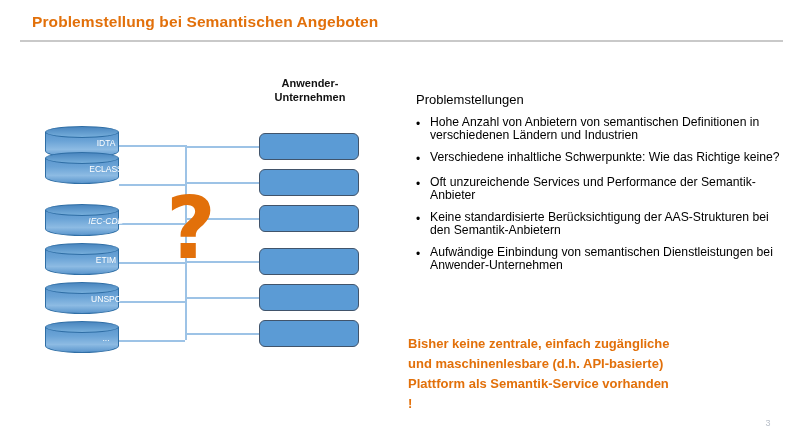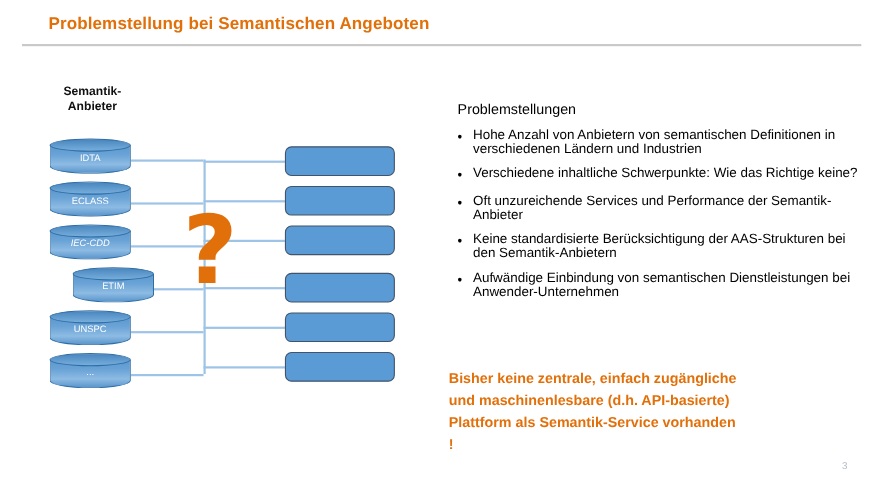--- a/index.html
+++ b/index.html
@@ -12,21 +12,21 @@
     height: 443px;
     position: relative;
     overflow: hidden;
     font-family: "Liberation Sans", sans-serif;
     color: #000000;
   }
 
   
   #slide-title {
     position: absolute;
-    left: 44px;
+    left: 32px;
     top: 13px;
     font-size: 15.5px;
     font-weight: bold;
     color: #E2700A;
     letter-spacing: 0.1px;
     white-space: nowrap;
   }
   #title-rule {
     position: absolute;
     left: 20px;
@@ -84,20 +84,21 @@
     box-sizing: border-box;
   }
   .cyl-label {
     position: absolute;
     left: 0; top: 12px;
     width: 74px;
     text-align: center;
     font-size: 8.5px;
     color: #ffffff;
     font-family: "Liberation Sans", sans-serif;
+    padding-left: 24px;
   }
 
   
   .anwender-box {
     position: absolute;
     left: 259px;
     width: 100px;
     height: 27px;
     background: #5b9bd5;
     border: 1.6px solid #41546b;
@@ -185,22 +186,22 @@
   }
 </style>
 </head>
 <body>
 
 <div id="slide-title">Problemstellung bei Semantischen Angeboten</div>
 <div id="title-rule"></div>
 
 <div id="diagram">
 
-  <div class="col-heading" id="heading-left">Semantik-
-Anbieter</div>
+  <div class="col-heading" id="heading-right">Anwender-
+Unternehmen</div>
 
   <div id="connectors">
       <div class="hline" style="left: 119px; top: 145px; width: 66px;"></div>
       <div class="hline" style="left: 119px; top: 184px; width: 66px;"></div>
       <div class="hline" style="left: 119px; top: 223px; width: 66px;"></div>
       <div class="hline" style="left: 119px; top: 262px; width: 66px;"></div>
       <div class="hline" style="left: 119px; top: 301px; width: 66px;"></div>
       <div class="hline" style="left: 119px; top: 340px; width: 66px;"></div>
       <div class="hline" style="left: 185px; top: 146px; width: 74px;"></div>
       <div class="hline" style="left: 185px; top: 182px; width: 74px;"></div>
@@ -210,31 +211,31 @@
       <div class="hline" style="left: 185px; top: 333px; width: 74px;"></div>
       <div class="vline" style="left: 185px; top: 145px; height: 195px;"></div>
     </div>
 
   <div id="providers">
       <div class="cylinder" style="top: 126px;">
         <div class="cyl-body"></div>
         <div class="cyl-top"></div>
         <div class="cyl-label">IDTA</div>
       </div>
-      <div class="cylinder" style="top: 165px; text-decoration: underline;">
+      <div class="cylinder" style="top: 152px; text-decoration: underline;">
         <div class="cyl-body"></div>
         <div class="cyl-top"></div>
         <div class="cyl-label">ECLASS</div>
       </div>
       <div class="cylinder" style="top: 204px; font-style: italic;">
         <div class="cyl-body"></div>
         <div class="cyl-top"></div>
         <div class="cyl-label">IEC-CDD</div>
       </div>
-      <div class="cylinder" style="top: 243px; margin-left: 21px;">
+      <div class="cylinder" style="top: 243px;">
         <div class="cyl-body"></div>
         <div class="cyl-top"></div>
         <div class="cyl-label">ETIM</div>
       </div>
       <div class="cylinder" style="top: 282px;">
         <div class="cyl-body"></div>
         <div class="cyl-top"></div>
         <div class="cyl-label">UNSPC</div>
       </div>
       <div class="cylinder" style="top: 321px;">

